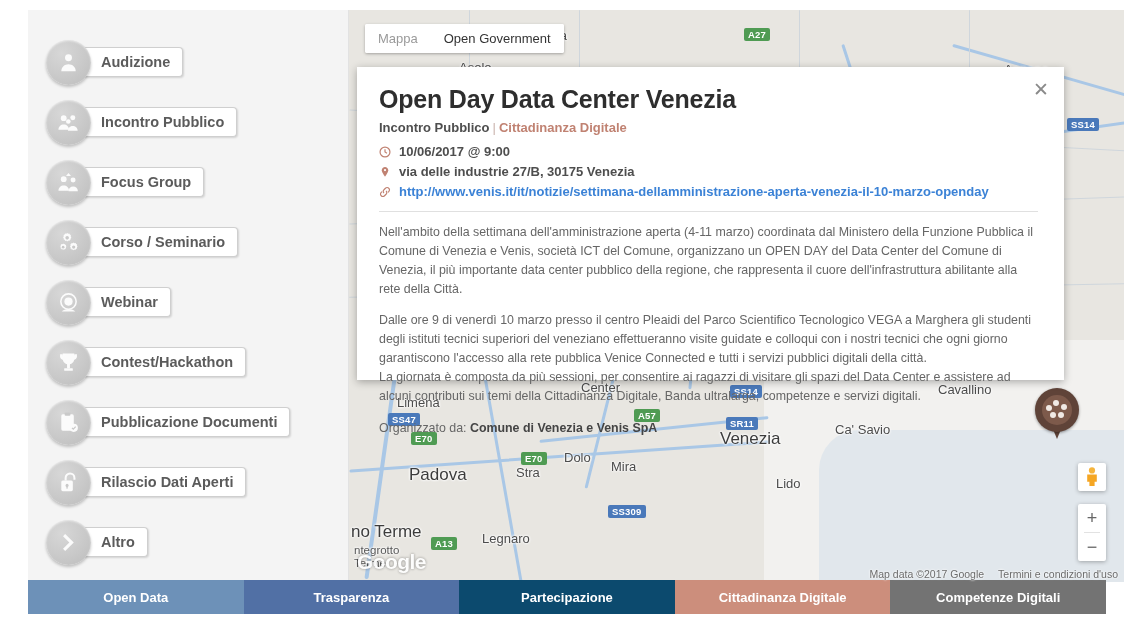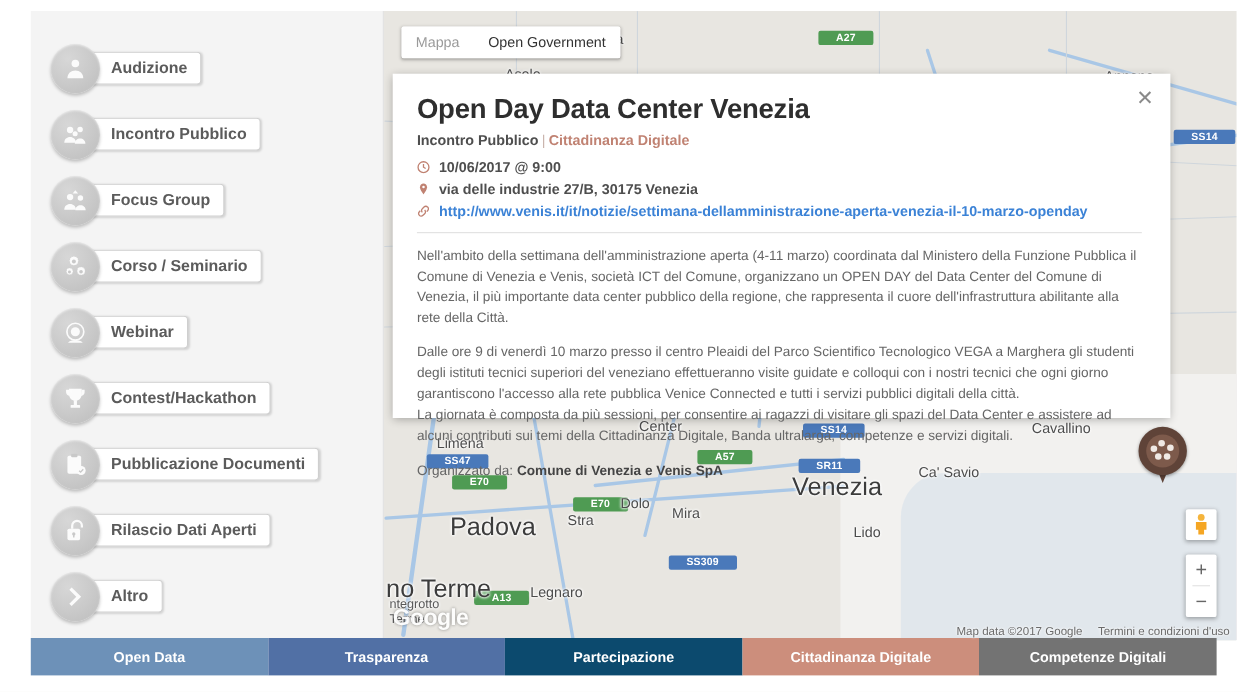--- a/index.html
+++ b/index.html
@@ -45,32 +45,32 @@
   .map-canvas{position:absolute;inset:0;background:#eceae6;}
   .water{position:absolute;background:#cddbe8;}
   .landmass{position:absolute;background:#e8e6e1;}
   .lagoon{position:absolute;background:#f2f1ef;}
 
   .road{position:absolute;background:#a9c7e6;border-radius:2px;}
   .road.thin{background:#cfd6dc;}
 
   .shield{
     position:absolute;font-size:9.5px;font-weight:bold;color:#fff;
-    padding:1px 16px;border-radius:2px;letter-spacing:.2px;
+    padding:1px 4px;border-radius:2px;letter-spacing:.2px;
     font-family:"Liberation Sans",sans-serif;
   }
   .shield.blue{background:#4a79ba;}
   .shield.green{background:#4f9b53;}
 
   .place{
     position:absolute;color:#4c4c4c;white-space:nowrap;
     font-family:"Liberation Sans",sans-serif;
     text-shadow:0 0 3px #fff,0 0 3px #fff,0 0 2px #fff;
   }
-  .place.big{font-size:23px;color:#3c3c3c;}
+  .place.big{font-size:17px;color:#3c3c3c;}
   .place.mid{font-size:13px;}
   .place.sm{font-size:11.5px;color:#585858;}
 
   
   .maptabs{
     position:absolute;left:16px;top:14px;display:flex;background:#fff;
     box-shadow:0 1px 3px rgba(0,0,0,.3);border-radius:2px;overflow:hidden;
     z-index:30;
   }
   .maptab{

